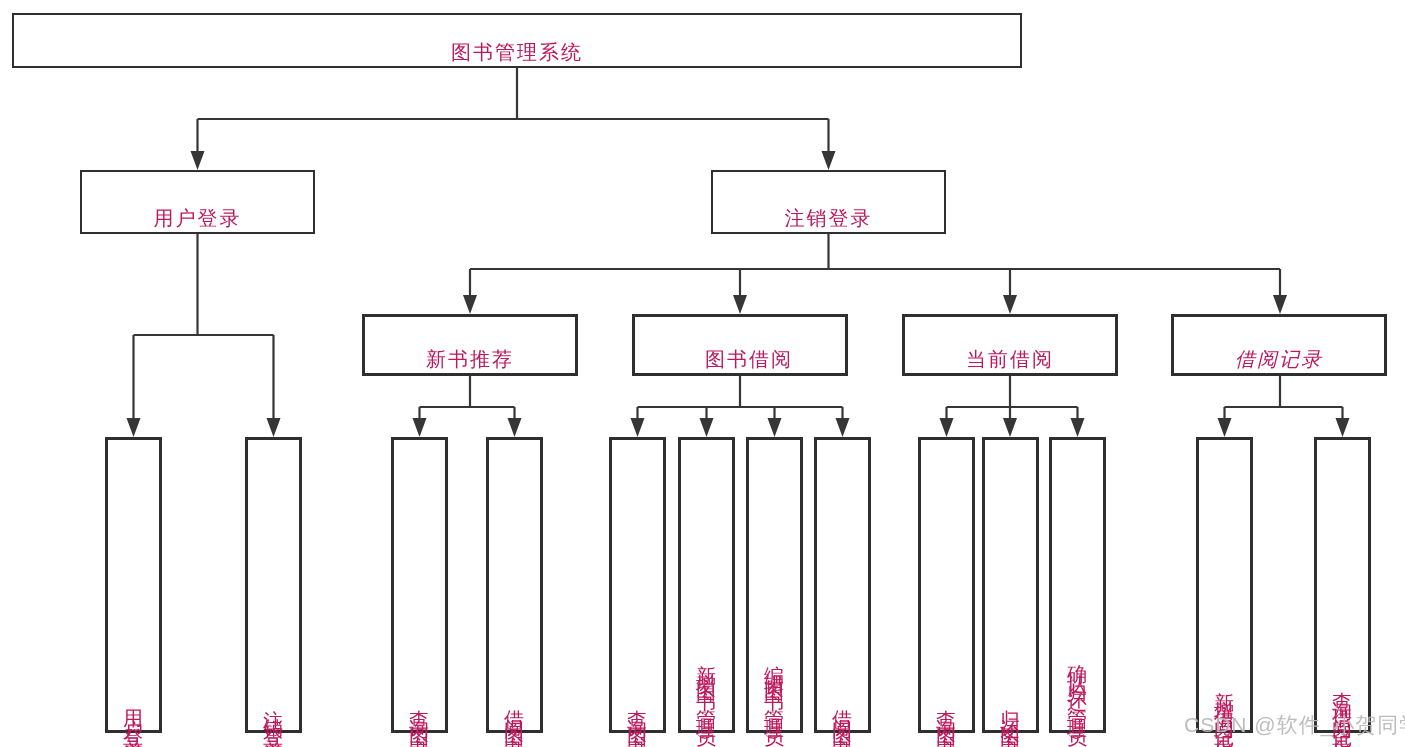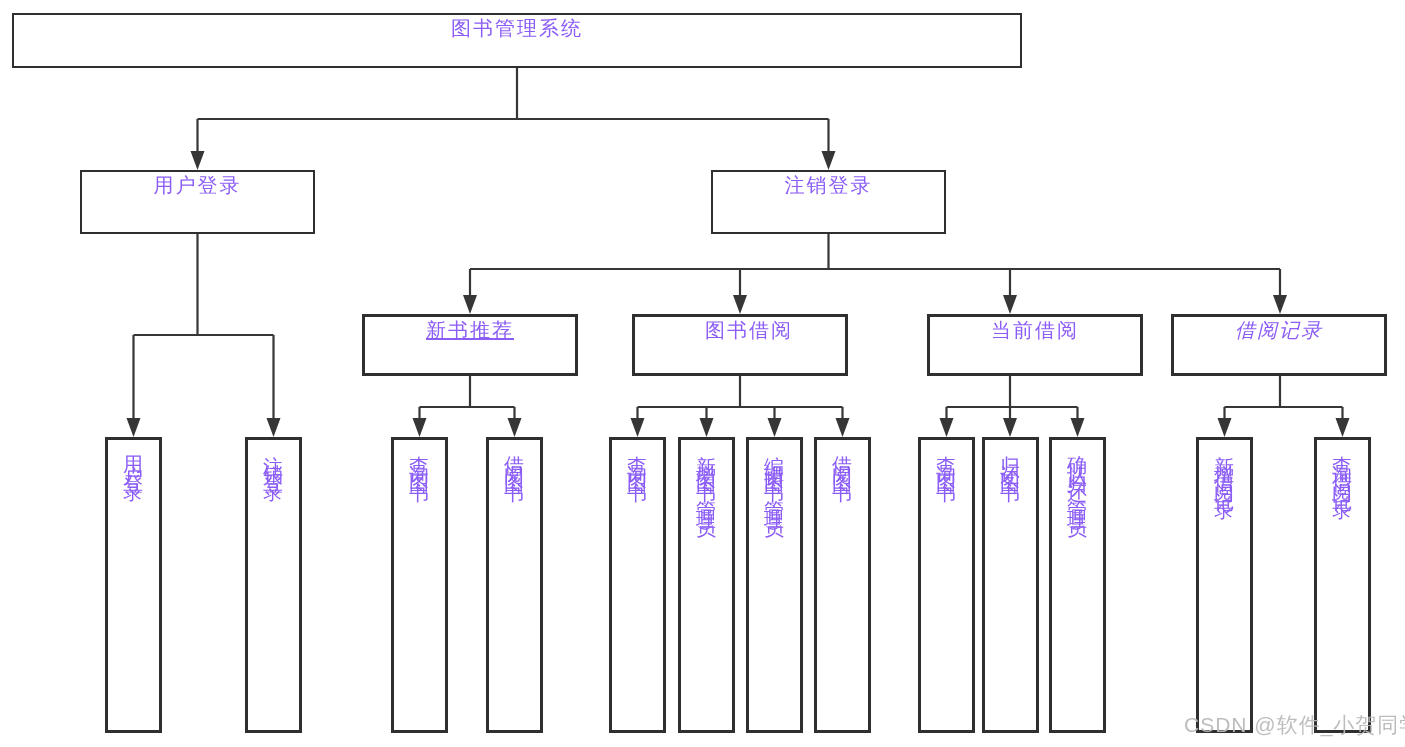--- a/index.html
+++ b/index.html
@@ -19,23 +19,23 @@
     position: absolute;
     left: 0;
     top: 0;
     z-index: 1;
   }
   .node {
     position: absolute;
     box-sizing: border-box;
     background: #ffffff;
     border: 3px solid #2f2f2f;
-    color: #8b5cf6;
+    color: #be185d;
     display: flex;
-    align-items: flex-start;
+    align-items: flex-end;
     justify-content: center;
     z-index: 2;
   }
   .h-node {
     font-size: 20px;
     letter-spacing: 2px;
     white-space: nowrap;
   }
   .root-node {
     left: 12px;
@@ -119,27 +119,27 @@
     <span>图书管理系统</span>
   </div>
 
   <div class="node h-node lvl2-node" style="left:80px;width:235px;">
     <span>用户登录</span>
   </div>
   <div class="node h-node lvl2-node" style="left:711px;width:235px;">
     <span>注销登录</span>
   </div>
 
-  <div class="node h-node lvl3-node" style="left:362px;text-decoration:underline;">
+  <div class="node h-node lvl3-node" style="left:362px;">
     <span>新书推荐</span>
   </div>
   <div class="node h-node lvl3-node" style="left:632px;padding-left:18px;">
     <span>图书借阅</span>
   </div>
-  <div class="node h-node lvl3-node" style="left:902px;margin-left:25px;">
+  <div class="node h-node lvl3-node" style="left:902px;">
     <span>当前借阅</span>
   </div>
   <div class="node h-node lvl3-node" style="left:1171px;font-style:italic;">
     <span>借阅记录</span>
   </div>
 
   <div class="node leaf-node" style="left:105px;">
     <span class="v-text">用户登录</span>
   </div>
   <div class="node leaf-node" style="left:245px;">

